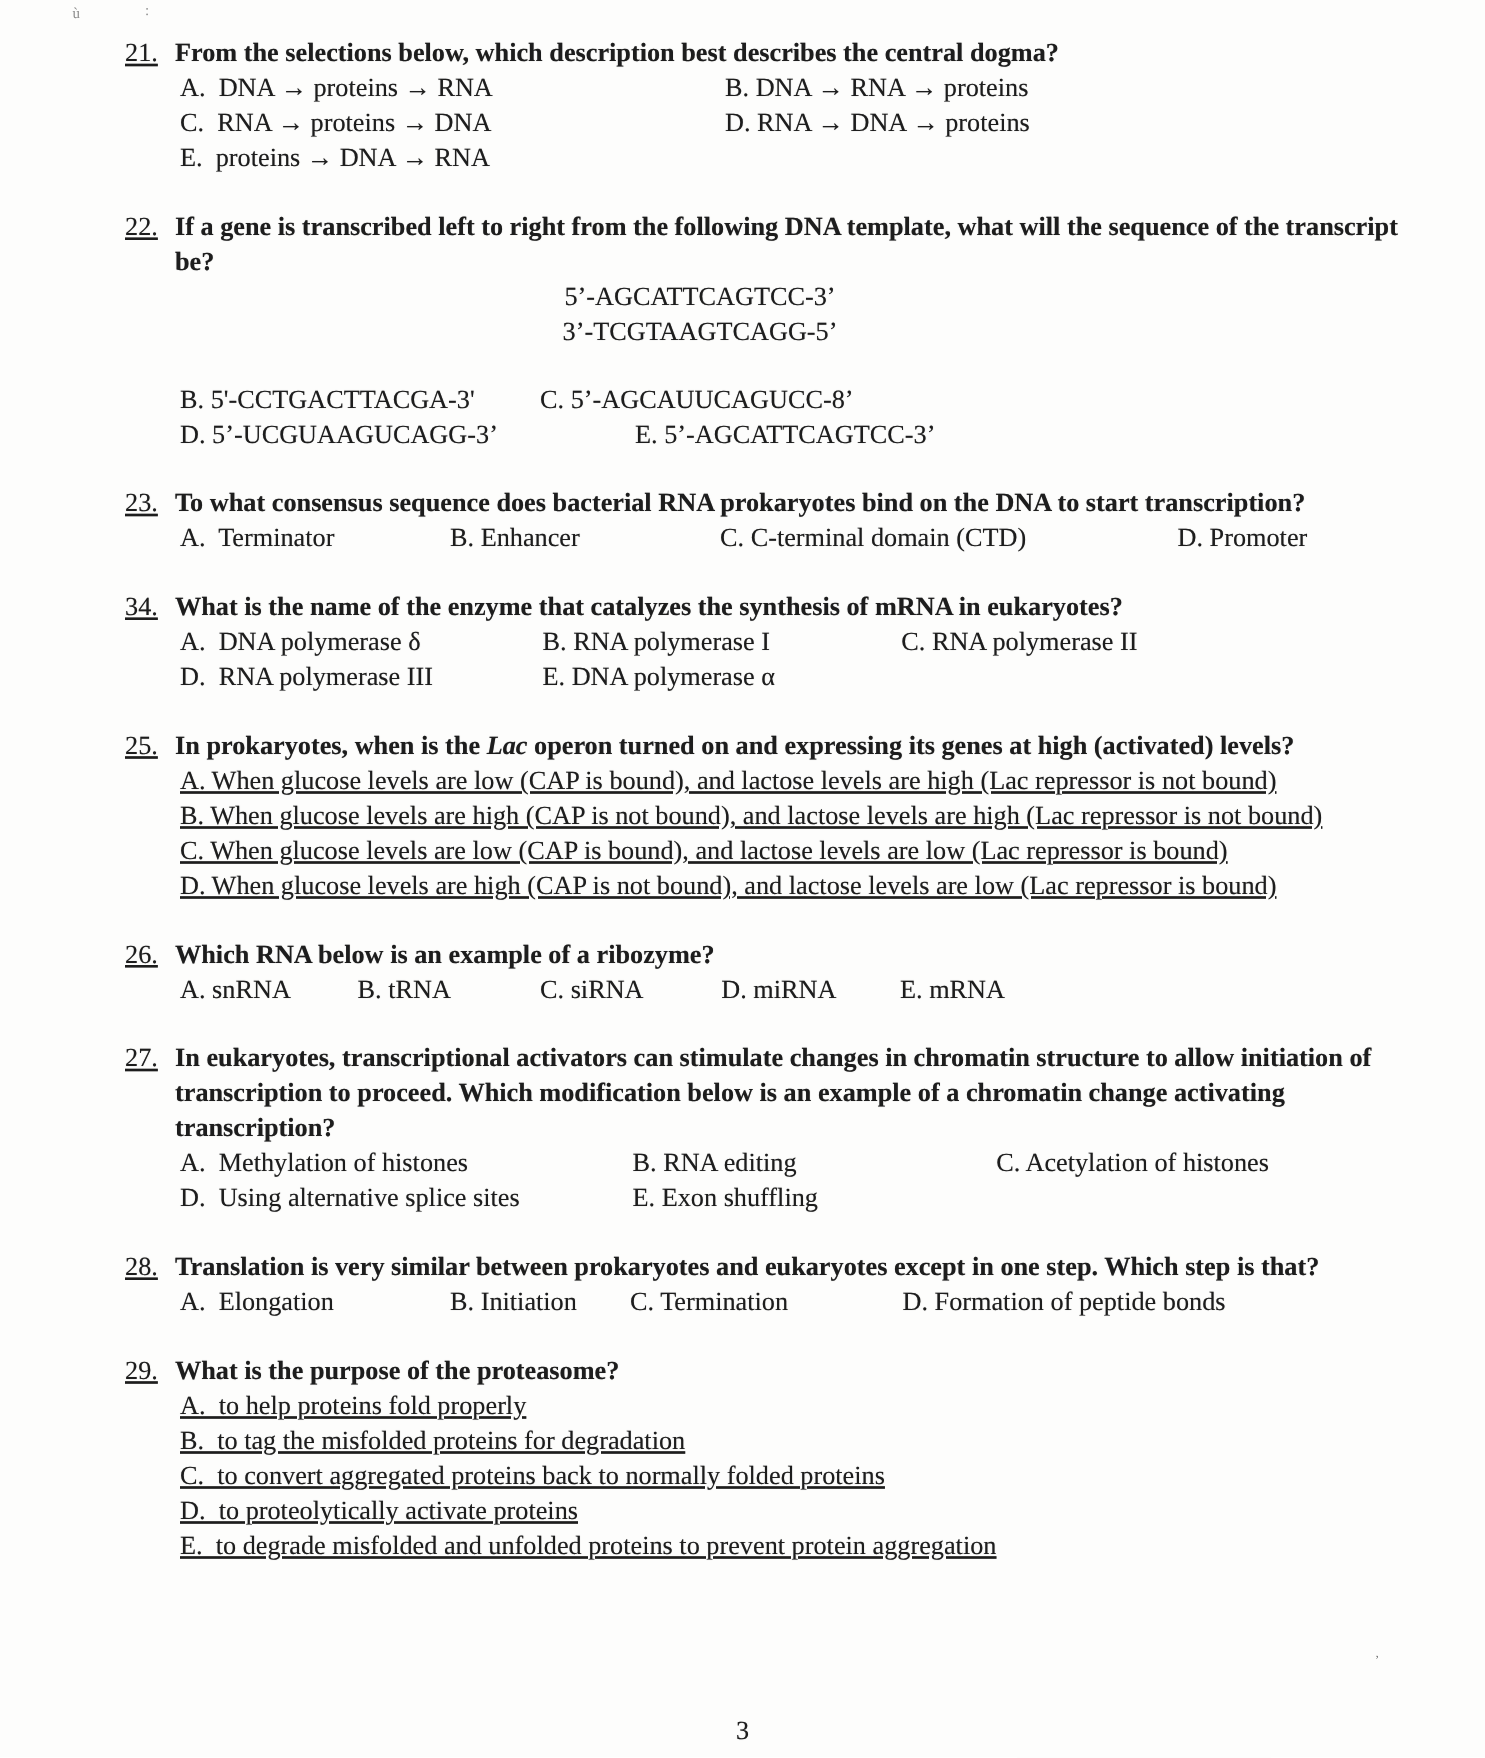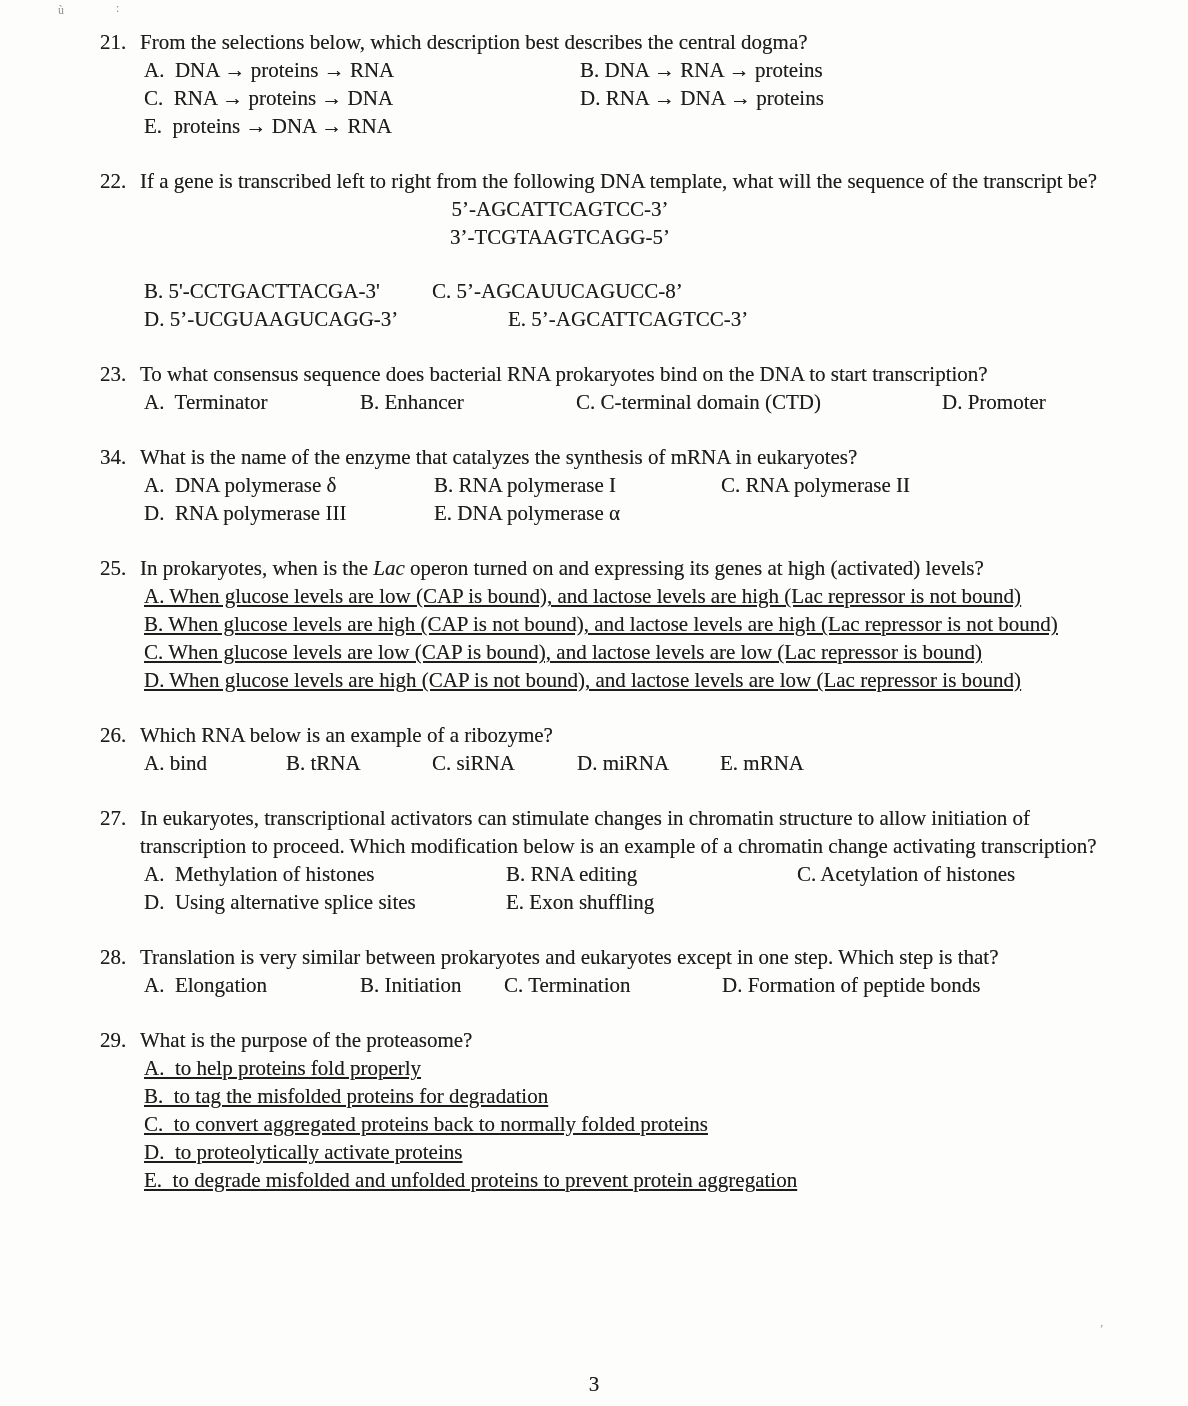--- a/index.html
+++ b/index.html
@@ -8,23 +8,23 @@
     width:1188px; height:1406px;
     background:#fdfdfc;
     font-family:"Liberation Serif","DejaVu Serif",serif;
     font-size:21px; line-height:28px;
     color:#1d1d1d;
     overflow:hidden;
     text-shadow:0 0 .6px rgba(45,45,45,.55);
   }
   .content { position:absolute; top:28px; left:100px; width:1033px; }
   .q { display:flex; margin-bottom:27px; }
-  .qnum { flex:none; width:40px; white-space:pre-wrap; }
+  .qnum { flex:none; width:40px; white-space:pre-wrap;text-decoration:underline; }
   .qbody { flex:1 1 auto; max-width:993px; }
-  .qtext { white-space:pre-wrap; }
+  .qtext { white-space:pre-wrap;font-weight:bold; }
   .opts { padding-left:4px; }
   .optrow { display:flex; }
   .opt { flex:none; white-space:pre-wrap; }
   .opt.last { flex:1 1 auto; }
   .optblock { white-space:pre-wrap;text-decoration:underline; }
   .seqwrap { width:840px; text-align:center; }
   .seqline { white-space:pre-wrap; }
   .gap { height:26px; }
   .ital { font-style:italic; white-space:pre-wrap; }
   .pagenum {
@@ -133,21 +133,21 @@
         </div>
       </div>
     </div>
 
     <div class="q">
       <div class="qnum">26.</div>
       <div class="qbody">
         <div class="qtext">Which RNA below is an example of a ribozyme?</div>
         <div class="opts">
           <div class="optrow">
-            <span class="opt" style="width:142px">A. bind</span>
+            <span class="opt" style="width:142px">A. snRNA</span>
             <span class="opt" style="width:146px">B. tRNA</span>
             <span class="opt" style="width:145px">C. siRNA</span>
             <span class="opt" style="width:143px">D. miRNA</span>
             <span class="opt last">E. mRNA</span>
           </div>
         </div>
       </div>
     </div>
 
     <div class="q">

